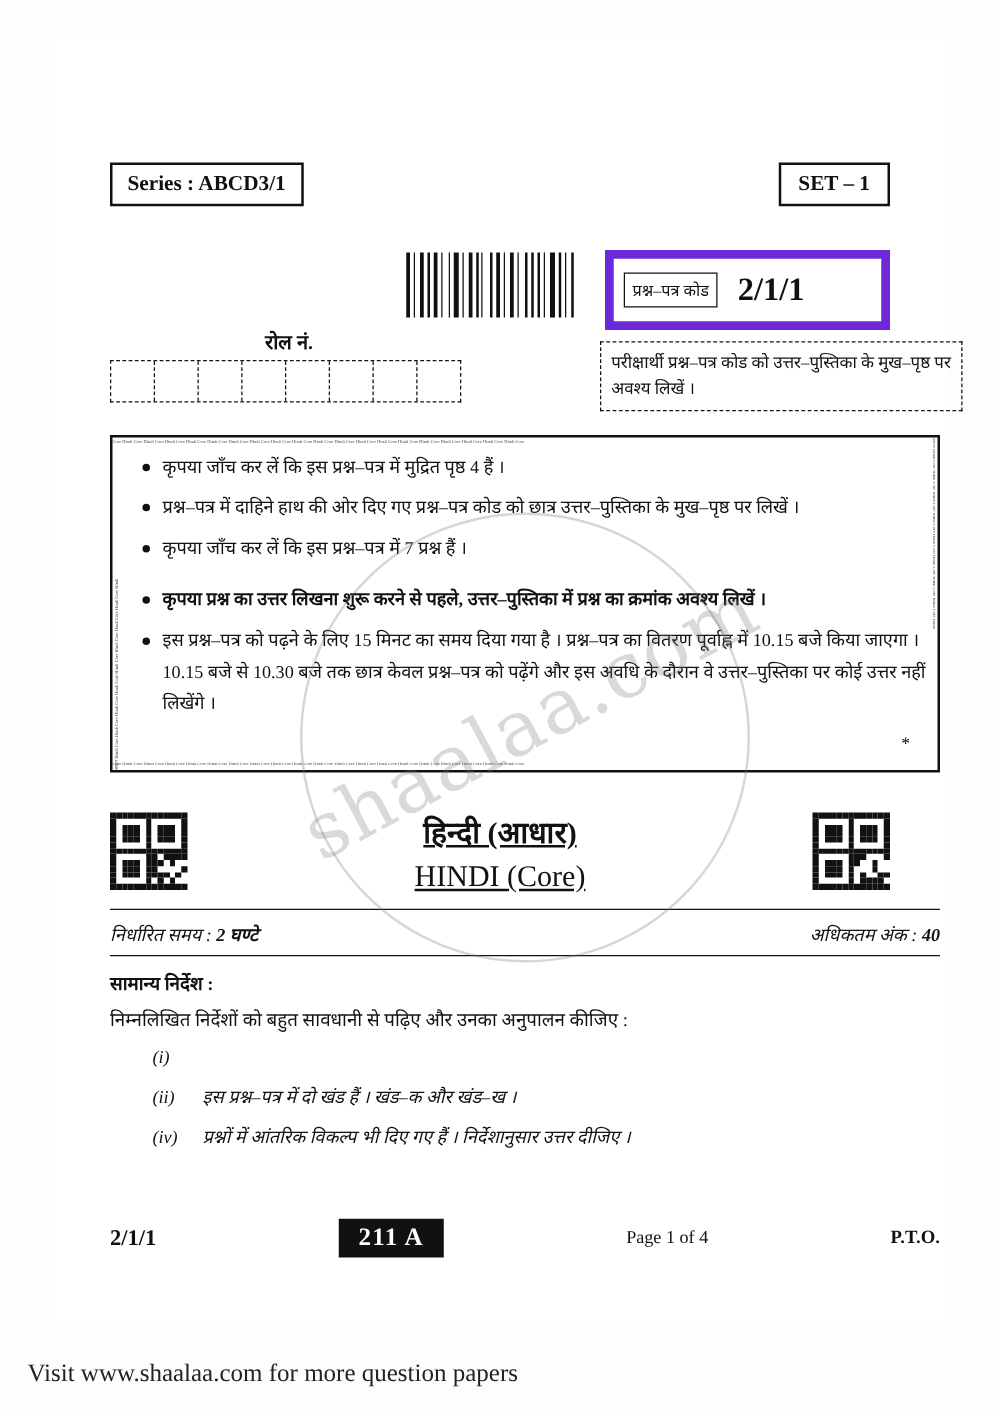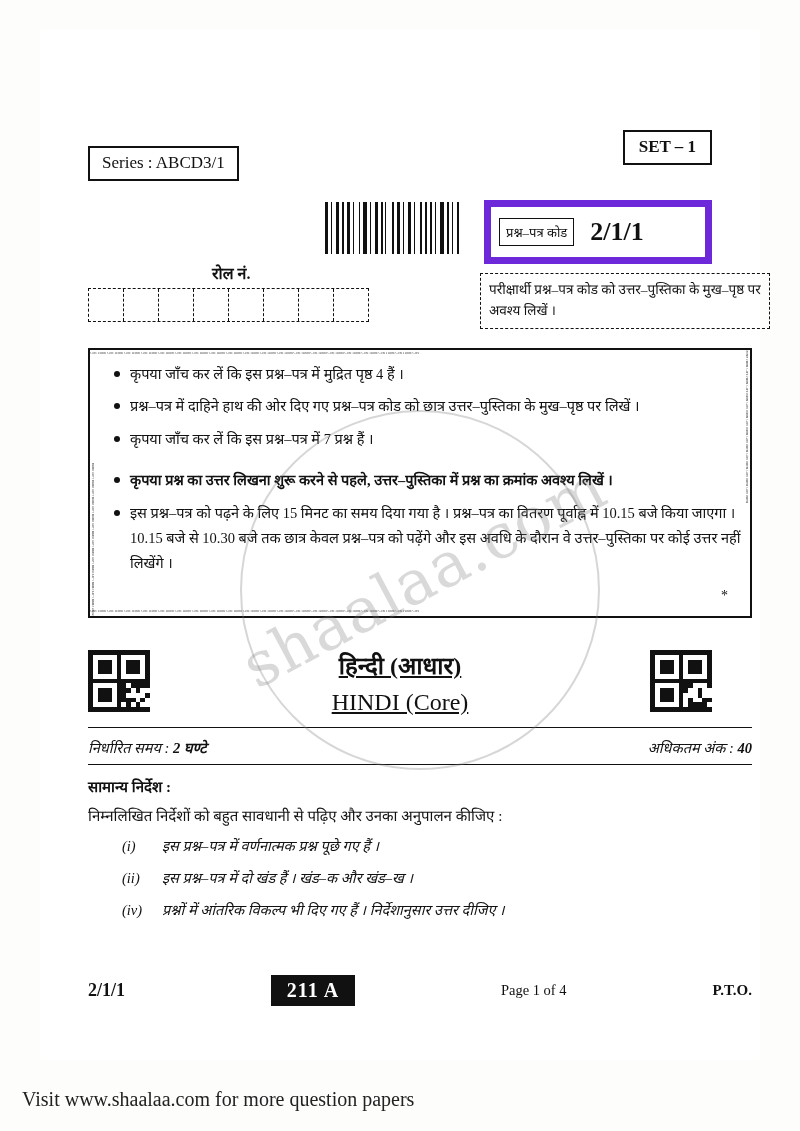--- a/index.html
+++ b/index.html
@@ -60,25 +60,25 @@
     font-size: 62px;
     color: rgba(120,120,120,0.28);
     transform: rotate(-28deg);
     letter-spacing: 1px;
   }
 
   
   .series-box {
     position: absolute;
     left: 48px;
-    top: 116px;
+    top: 100px;
     border: 2px solid #111;
     padding: 5px 12px 6px 12px;
     font-size: 17px;
-    font-weight: normal;
+    font-weight: bold;
     font-family: "Liberation Serif", serif;
   }
   .set-box {
     position: absolute;
     right: 48px;
     top: 100px;
     border: 2px solid #111;
     padding: 5px 14px 6px 14px;
     font-size: 17px;
     font-weight: bold;
@@ -839,21 +839,20 @@
       </div>
     </div>
 
     <div class="hr2"></div>
 
     <div class="gen-head">सामान्य निर्देश :</div>
     <div class="gen-sub">निम्नलिखित निर्देशों को बहुत सावधानी से पढ़िए और उनका अनुपालन कीजिए :</div>
     <ul class="gen-list" id="gen-list">
         <li>
           <span class="rn">(i)</span>
-          <span class="tx">इस प्रश्न–पत्र में वर्णनात्मक प्रश्न पूछे गए हैं ।</span>
         </li>
         <li>
           <span class="rn">(ii)</span>
           <span class="tx">इस प्रश्न–पत्र में दो खंड हैं । खंड–क और खंड–ख ।</span>
         </li>
         <li>
           <span class="rn">(iv)</span>
           <span class="tx">प्रश्नों में आंतरिक विकल्प भी दिए गए हैं । निर्देशानुसार उत्तर दीजिए ।</span>
         </li>
       </ul>

